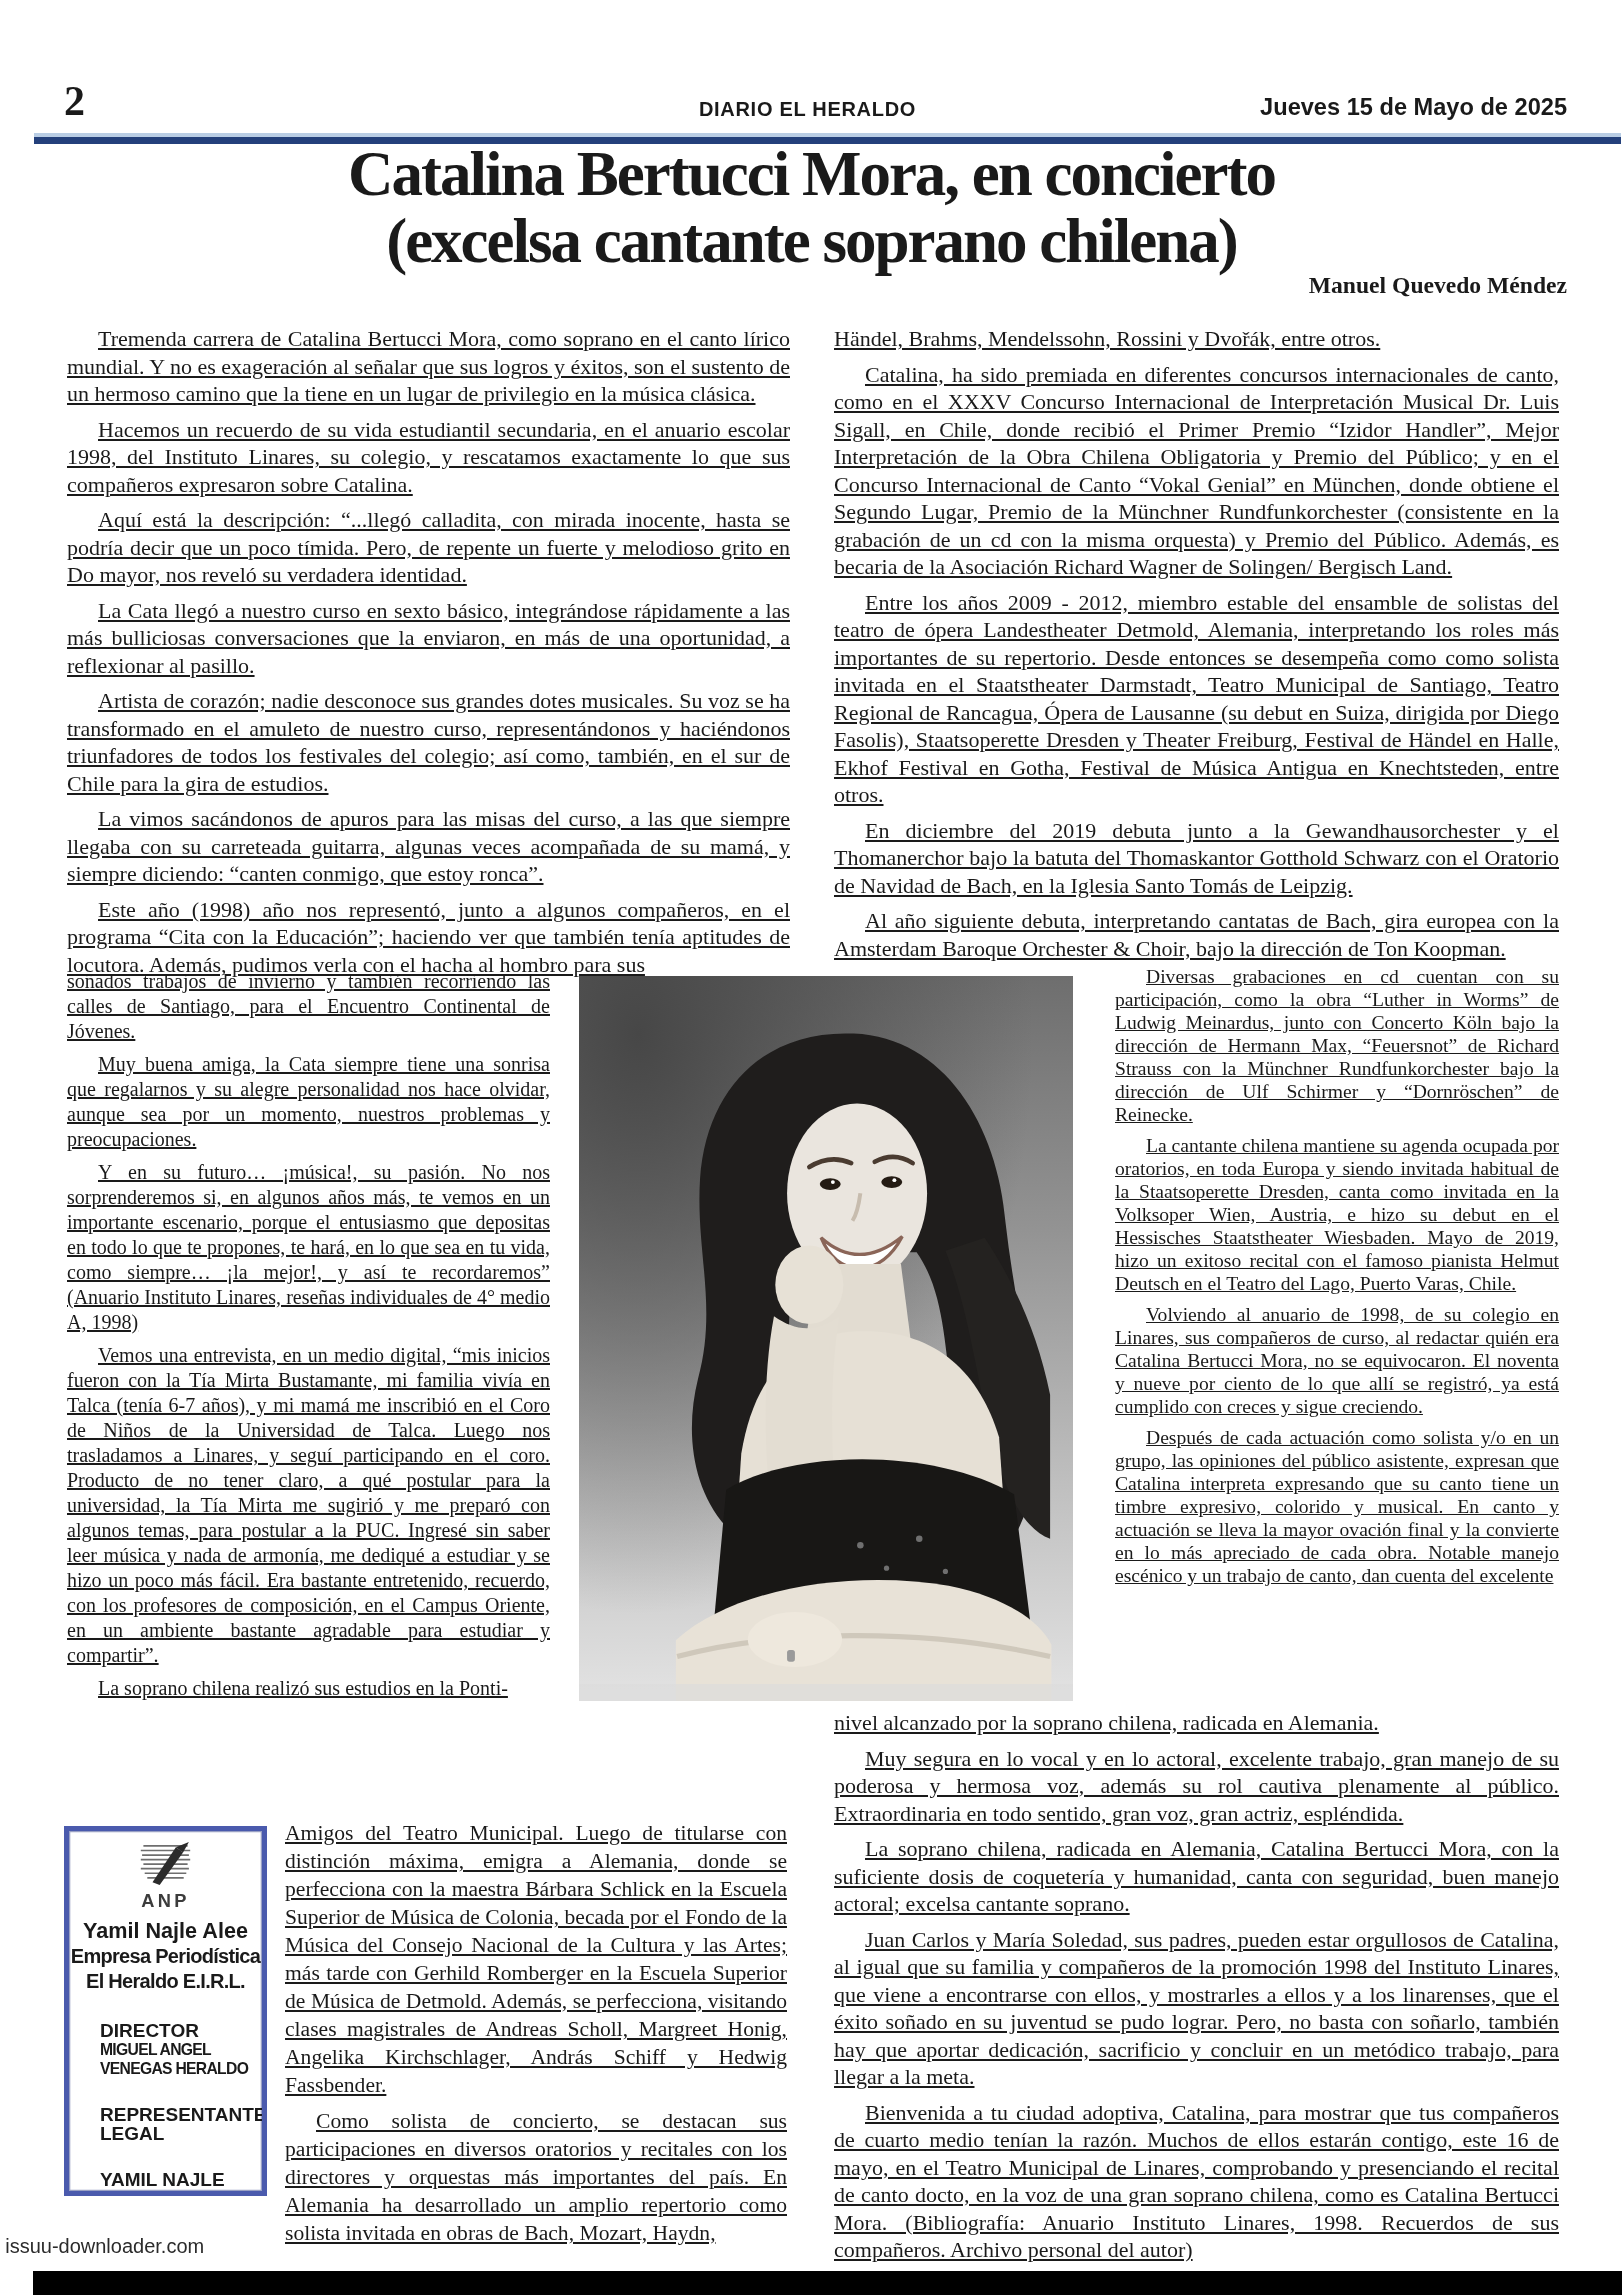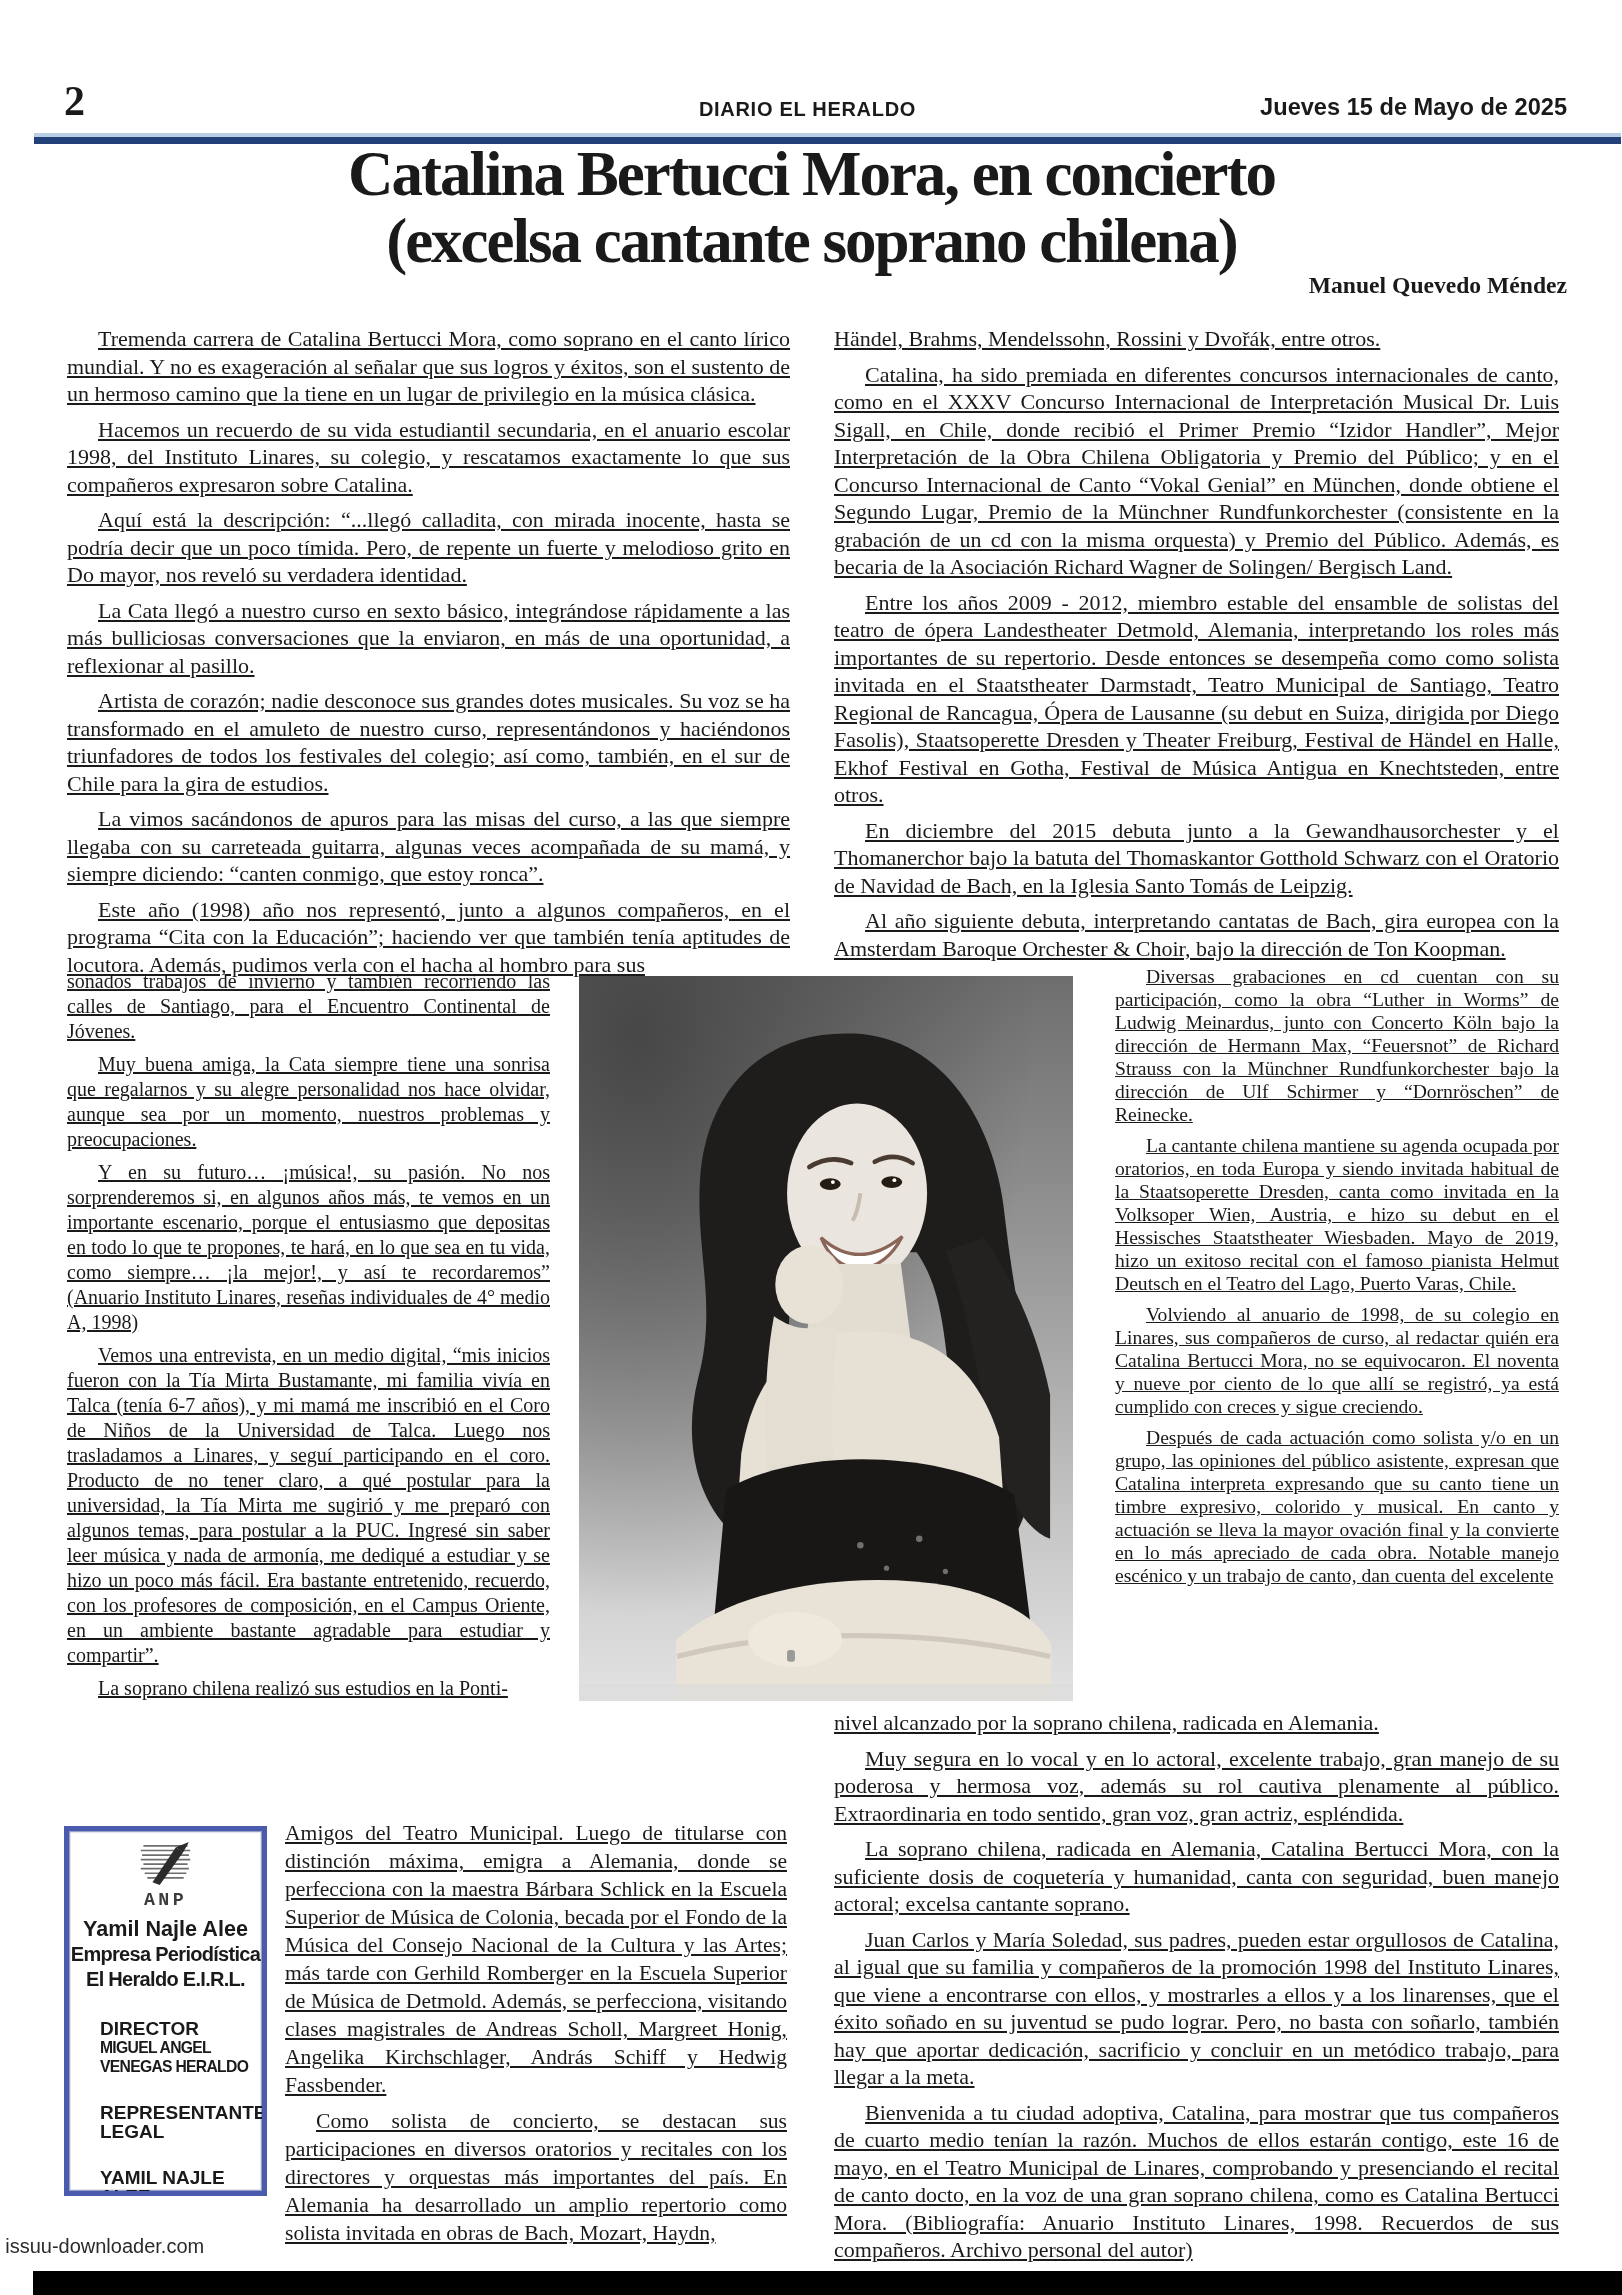--- a/index.html
+++ b/index.html
@@ -38,21 +38,21 @@
   .blk-right-bot  {left:826px;top:1701px; width:741px;}
   
   .photo{position:absolute;left:579px;top:976px;width:494px;height:725px;}
   .photo svg{display:block;width:100%;height:100%;}
   
   .adbox{position:absolute;left:64px;top:1826px;width:203px;height:370px;box-sizing:border-box;
         border:5.9px solid var(--box_border);background:#fff;box-shadow:inset 0 0 0 1.3px #99a0c4;
         font-family:"Liberation Sans",sans-serif;font-weight:bold;text-align:center;
         padding-top:6.5px;overflow:hidden;}
   .anp-logo{height:56px;display:flex;justify-content:center;}
-  .anp-label{font-family:Liberation Mono, monospace;font-size:18.3px;letter-spacing:3.3px;color:#3c3c3c;margin-top:-3.9px;}
+  .anp-label{font-family:Liberation Sans, sans-serif;font-size:18.3px;letter-spacing:3.3px;color:#3c3c3c;margin-top:-3.9px;}
   .owner{font-size:21.6px;margin-top:6.5px;}
   .company{font-size:20px;letter-spacing:-0.7px;line-height:25px;}
   .dir-block{text-align:left;padding-left:31px;margin-top:17px;line-height:19px;}
   .dir-label,.rep-label,.rep-name{font-size:19px;margin-top:27px;}
   .dir-name{font-size:15.7px;letter-spacing:-0.7px;}
   .of-block{text-align:left;padding-left:48px;margin-top:18.3px;}
   .of-label{font-size:19px;line-height:23px;}
   .of-addr{font-size:17.7px;line-height:22px;}
   
   .watermark{position:absolute;left:5.2px;top:2235px;font-family:"Liberation Sans",sans-serif;
@@ -97,21 +97,21 @@
 
   <div class="tb sz-d blk-left-adbox cont">
       <p>Amigos del Teatro Municipal. Luego de titularse con distinción máxima, emigra a Alemania, donde se perfecciona con la maestra Bárbara Schlick en la Escuela Superior de Música de Colonia, becada por el Fondo de la Música del Consejo Nacional de la Cultura y las Artes; más tarde con Gerhild Romberger en la Escuela Superior de Música de Detmold. Además, se perfecciona, visitando clases magistrales de Andreas Scholl, Margreet Honig, Angelika Kirchschlager, András Schiff y Hedwig Fassbender.</p>
       <p>Como solista de concierto, se destacan sus participaciones en diversos oratorios y recitales con los directores y orquestas más importantes del país. En Alemania ha desarrollado un amplio repertorio como solista invitada en obras de Bach, Mozart, Haydn,</p>
     </div>
 
   <div class="tb sz-a blk-right-top cont">
       <p>Händel, Brahms, Mendelssohn, Rossini y Dvořák, entre otros.</p>
       <p>Catalina, ha sido premiada en diferentes concursos internacionales de canto, como en el XXXV Concurso Internacional de Interpretación Musical Dr. Luis Sigall, en Chile, donde recibió el Primer Premio “Izidor Handler”, Mejor Interpretación de la Obra Chilena Obligatoria y Premio del Público; y en el Concurso Internacional de Canto “Vokal Genial” en München, donde obtiene el Segundo Lugar, Premio de la Münchner Rundfunkorchester (consistente en la grabación de un cd con la misma orquesta) y Premio del Público. Además, es becaria de la Asociación Richard Wagner de Solingen/ Bergisch Land.</p>
       <p>Entre los años 2009 - 2012, miembro estable del ensamble de solistas del teatro de ópera Landestheater Detmold, Alemania, interpretando los roles más importantes de su repertorio. Desde entonces se desempeña como como solista invitada en el Staatstheater Darmstadt, Teatro Municipal de Santiago, Teatro Regional de Rancagua, Ópera de Lausanne (su debut en Suiza, dirigida por Diego Fasolis), Staatsoperette Dresden y Theater Freiburg, Festival de Händel en Halle, Ekhof Festival en Gotha, Festival de Música Antigua en Knechtsteden, entre otros.</p>
-      <p>En diciembre del 2015 debuta junto a la Gewandhausorchester y el Thomanerchor bajo la batuta del Thomaskantor Gotthold Schwarz con el Oratorio de Navidad de Bach, en la Iglesia Santo Tomás de Leipzig.</p>
+      <p>En diciembre del 2019 debuta junto a la Gewandhausorchester y el Thomanerchor bajo la batuta del Thomaskantor Gotthold Schwarz con el Oratorio de Navidad de Bach, en la Iglesia Santo Tomás de Leipzig.</p>
       <p>Al año siguiente debuta, interpretando cantatas de Bach, gira europea con la Amsterdam Baroque Orchester &amp; Choir, bajo la dirección de Ton Koopman.</p>
     </div>
 
   <div class="tb sz-c blk-right-photo">
       <p>Diversas grabaciones en cd cuentan con su participación, como la obra “Luther in Worms” de Ludwig Meinardus, junto con Concerto Köln bajo la dirección de Hermann Max, “Feuersnot” de Richard Strauss con la Münchner Rundfunkorchester bajo la dirección de Ulf Schirmer y “Dornröschen” de Reinecke.</p>
       <p>La cantante chilena mantiene su agenda ocupada por oratorios, en toda Europa y siendo invitada habitual de la Staatsoperette Dresden, canta como invitada en la Volksoper Wien, Austria, e hizo su debut en el Hessisches Staatstheater Wiesbaden. Mayo de 2019, hizo un exitoso recital con el famoso pianista Helmut Deutsch en el Teatro del Lago, Puerto Varas, Chile.</p>
       <p>Volviendo al anuario de 1998, de su colegio en Linares, sus compañeros de curso, al redactar quién era Catalina Bertucci Mora, no se equivocaron. El noventa y nueve por ciento de lo que allí se registró, ya está cumplido con creces y sigue creciendo.</p>
       <p>Después de cada actuación como solista y/o en un grupo, las opiniones del público asistente, expresan que Catalina interpreta expresando que su canto tiene un timbre expresivo, colorido y musical. En canto y actuación se lleva la mayor ovación final y la convierte en lo más apreciado de cada obra. Notable manejo escénico y un trabajo de canto, dan cuenta del excelente</p>
     </div>
 

